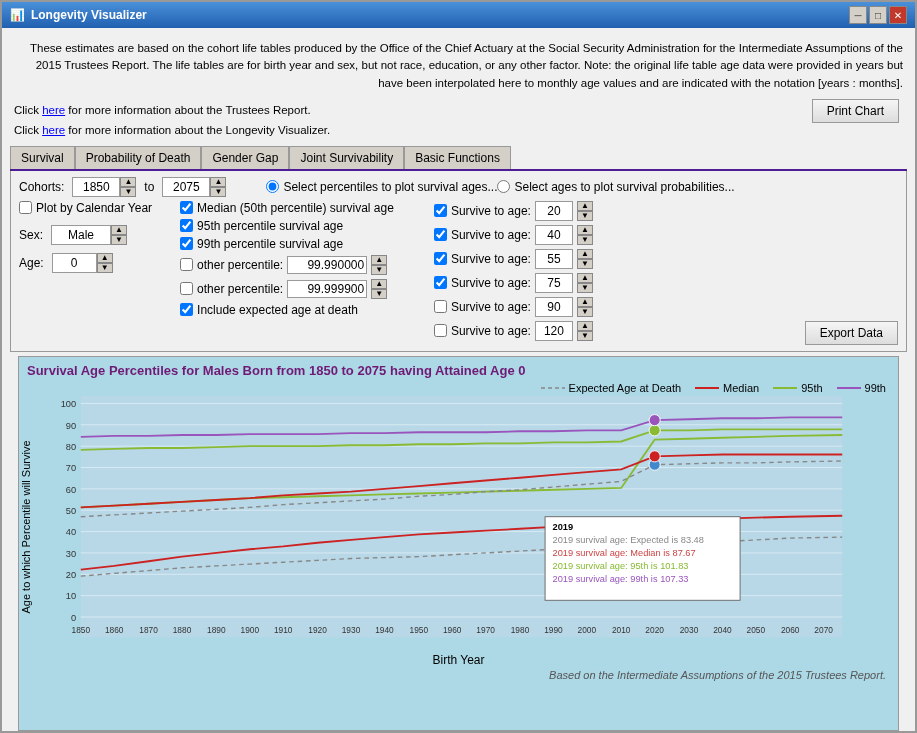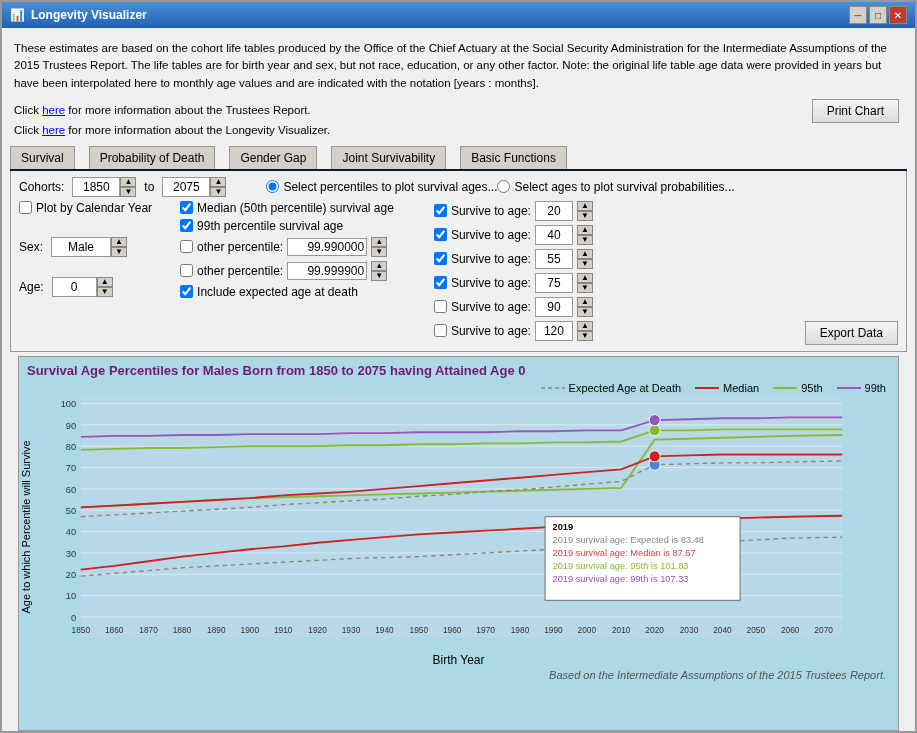--- a/index.html
+++ b/index.html
@@ -28,40 +28,41 @@
     .title-btn.close { background: #c0392b; color: white; }
 
     .content { padding: 8px; background: #f0f0f0; }
     
     .info-text {
       background: #f0f0f0;
       padding: 4px 4px 8px 4px;
       font-size: 11.5px;
       line-height: 1.5;
       color: #000;
+      text-align: right;
     }
     
     .links-row { padding: 4px 4px; font-size: 11.5px; }
     .links-row a { color: #0000ff; text-decoration: underline; cursor: pointer; }
     
     .print-btn-area { position: absolute; top: 97px; right: 16px; margin-left: 44px; }
     .btn {
       background: linear-gradient(to bottom, #f5f5f5, #ddd);
       border: 1px solid #999;
       padding: 4px 14px;
       cursor: pointer;
       font-size: 12px;
       color: #000;
     }
 
     .tabs-bar {
       display: flex;
-      gap: 14px;
+      gap: 0;
       margin-top: 6px;
-      border-bottom: 2px solid #0f172a;
+      border-bottom: 2px solid #4c1d95;
     }
     .tab {
       padding: 4px 10px;
       background: #d4d0c8;
       border: 1px solid #999;
       border-bottom: none;
       cursor: pointer;
       font-size: 12px;
       color: #000;
     }
@@ -200,21 +201,21 @@
             <label>Select percentiles to plot survival ages...</label>
           </div>
           <div class="radio-option">
             <input type="radio" name="plot-type" style="">
             <label>Select ages to plot survival probabilities...</label>
           </div>
         </div>
       </div>
 
       <div style="display: flex; gap: 8px; align-items: flex-start; margin-top: 2px;">
-        <div style="display: flex; flex-direction: column; gap: 18px; min-width: 120px;">
+        <div style="display: flex; flex-direction: column; gap: 6px; min-width: 120px;">
           <div class="checkbox-row">
             <input type="checkbox" style="">
             <label>Plot by Calendar Year</label>
           </div>
           <div class="controls-row" style="margin-bottom:2px;">
             <label>Sex:</label>
             <div class="spin-group">
               <input class="spin-input" type="text" value="Male" style="width: 60px;">
               <div class="spin-btns">
                 <div class="spin-btn">▲</div>
@@ -233,20 +234,24 @@
             </div>
           </div>
         </div>
 
         <div style="display: flex; gap: 40px; margin-left: 20px;">
 
           <div>
             <div class="checkbox-row">
               <input type="checkbox" checked="" style="">
               <label>Median (50th percentile) survival age</label>
+            </div>
+            <div class="checkbox-row">
+              <input type="checkbox" checked="" style="">
+              <label>95th percentile survival age</label>
             </div>
             <div class="checkbox-row">
               <input type="checkbox" checked="" style="">
               <label>99th percentile survival age</label>
             </div>
             <div class="checkbox-row">
               <input type="checkbox" style="">
               <label>other percentile:</label>
               <input class="percentile-input" type="text" value="99.990000" style="">
               <div class="spin-btns">

